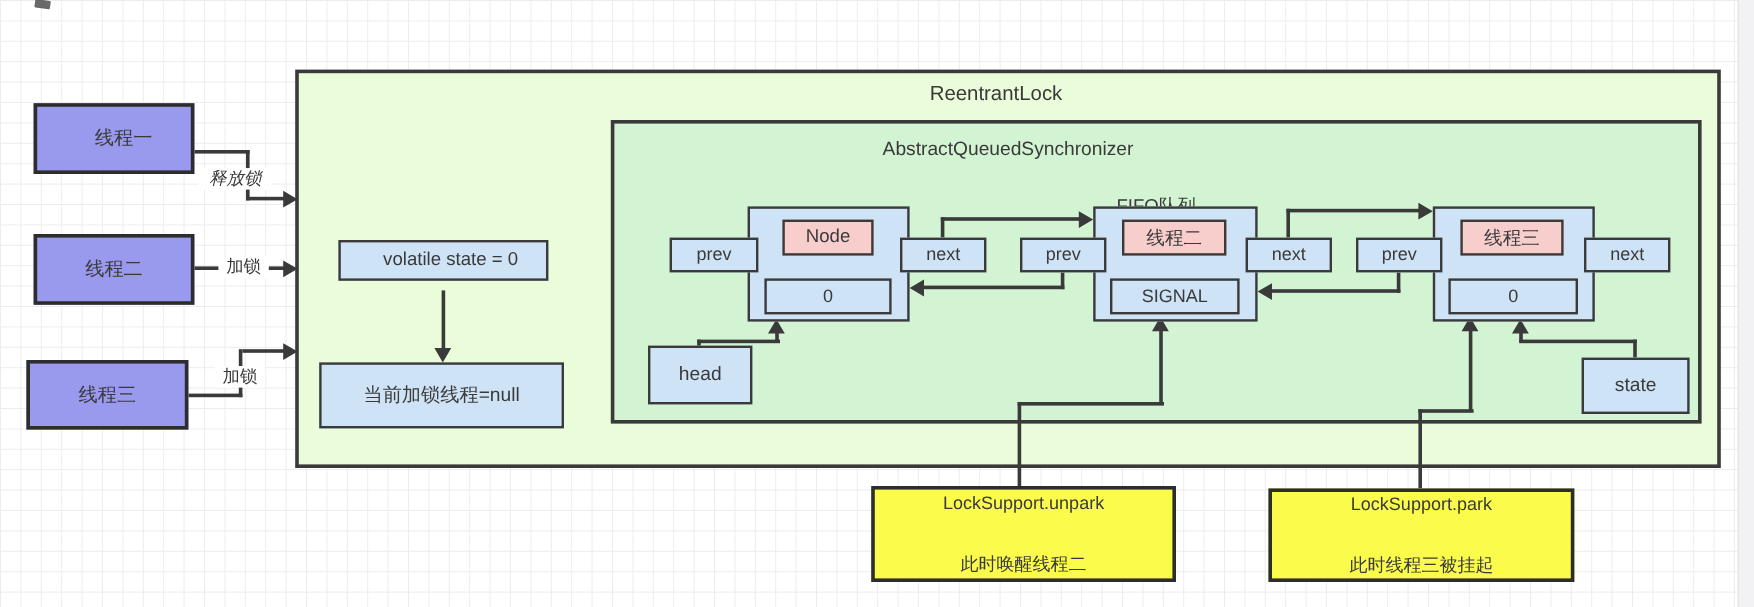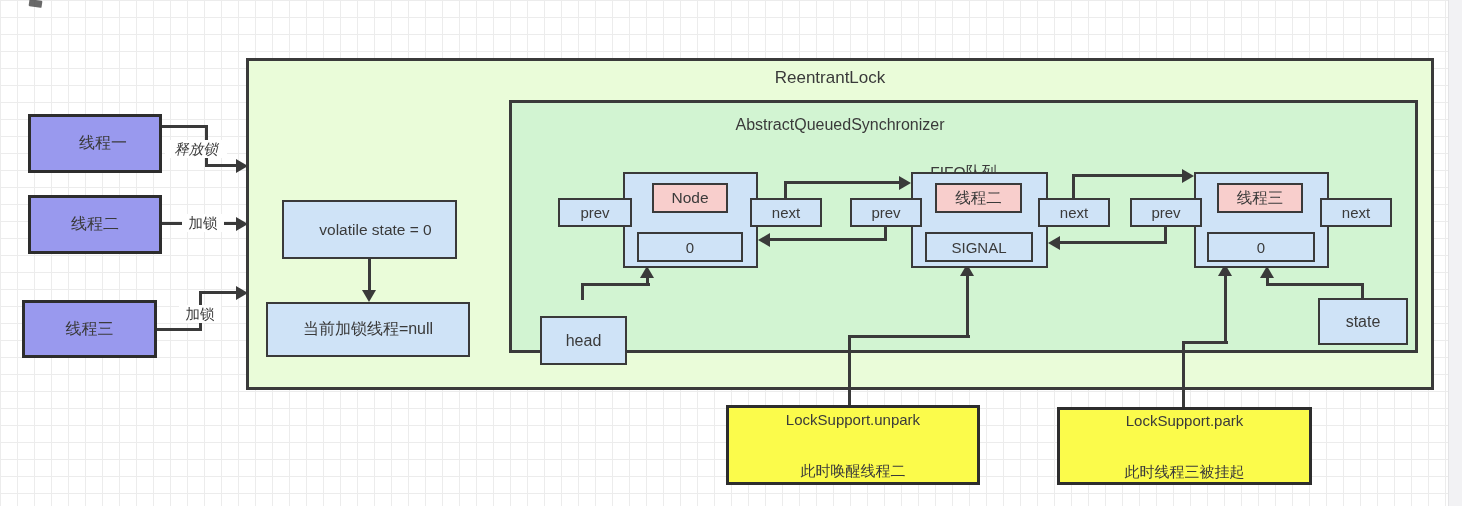--- a/index.html
+++ b/index.html
@@ -126,46 +126,46 @@
     <div class="seg" style="left:966px;top:275px;width:3px;height:62px;"></div>
     <div class="ah u" style="left:960px;top:264px;"></div>
   </div>
   <div>
     <div class="seg" style="left:1182px;top:341px;width:3px;height:66px;"></div>
     <div class="seg" style="left:1182px;top:341px;width:46px;height:3px;"></div>
     <div class="seg" style="left:1224px;top:275px;width:3px;height:68px;"></div>
     <div class="ah u" style="left:1218px;top:264px;"></div>
   </div>
 
-  <div class="box thread" style="left:28px;top:114px;width:134px;height:59px;padding-left:16px;">线程一</div>
+  <div class="box thread" style="left:28px;top:86px;width:134px;height:59px;padding-left:16px;">线程一</div>
   <div class="box thread" style="left:28px;top:195px;width:134px;height:59px;">线程二</div>
   <div class="box thread" style="left:22px;top:300px;width:135px;height:58px;">线程三</div>
 
-  <div class="box bluebox" style="left:282px;top:200px;width:175px;height:59px;padding-left:12px;">volatile state = 0</div>
+  <div class="box bluebox" style="left:282px;top:200px;width:175px;height:34px;padding-left:12px;">volatile state = 0</div>
   <div class="box bluebox" style="left:266px;top:302px;width:204px;height:55px;font-size:16px;">当前加锁线程=null</div>
 
   <div class="box node-outer" style="left:623px;top:172px;width:135px;height:96px;"></div>
   <div class="box node-tag" style="left:652px;top:183px;width:76px;height:30px;">Node</div>
   <div class="box node-val" style="left:637px;top:232px;width:106px;height:30px;">0</div>
   <div class="box side" style="left:558px;top:198px;width:74px;height:29px;">prev</div>
   <div class="box side" style="left:750px;top:198px;width:72px;height:29px;">next</div>
 
   <div class="box node-outer" style="left:911px;top:172px;width:137px;height:96px;"></div>
   <div class="box node-tag" style="left:935px;top:183px;width:87px;height:30px;">线程二</div>
   <div class="box node-val" style="left:925px;top:232px;width:108px;height:30px;">SIGNAL</div>
   <div class="box side" style="left:850px;top:198px;width:72px;height:29px;">prev</div>
   <div class="box side" style="left:1038px;top:198px;width:72px;height:29px;">next</div>
 
   <div class="box node-outer" style="left:1194px;top:172px;width:135px;height:96px;"></div>
   <div class="box node-tag" style="left:1217px;top:183px;width:86px;height:30px;">线程三</div>
   <div class="box node-val" style="left:1207px;top:232px;width:108px;height:30px;">0</div>
   <div class="box side" style="left:1130px;top:198px;width:72px;height:29px;">prev</div>
   <div class="box side" style="left:1320px;top:198px;width:72px;height:29px;">next</div>
 
-  <div class="box bluebox" style="left:540px;top:316px;width:87px;height:49px;font-size:16px;">head</div>
+  <div class="box bluebox" style="left:540px;top:288px;width:87px;height:49px;font-size:16px;">head</div>
   <div class="box bluebox" style="left:1318px;top:298px;width:90px;height:47px;font-size:16px;">state</div>
 
   <div class="box note" style="left:726px;top:405px;width:254px;height:80px;">
     <span>LockSupport.unpark</span>
     <span>此时唤醒线程二</span>
   </div>
   <div class="box note" style="left:1057px;top:407px;width:255px;height:78px;">
     <span>LockSupport.park</span>
     <span>此时线程三被挂起</span>
   </div>

